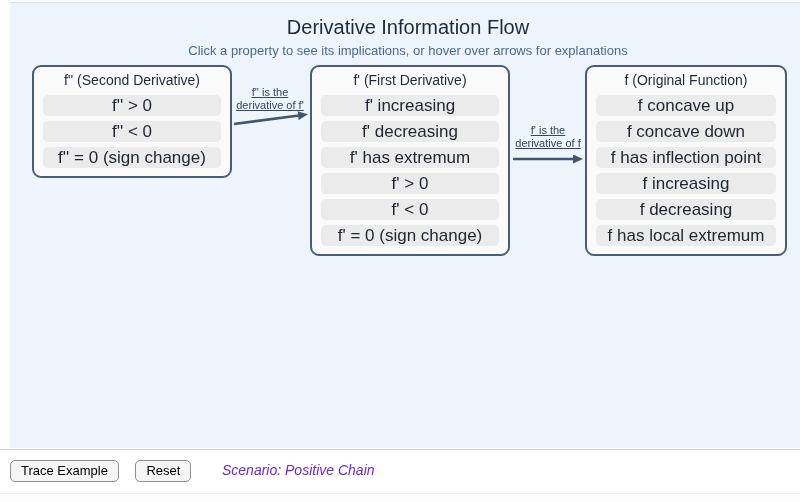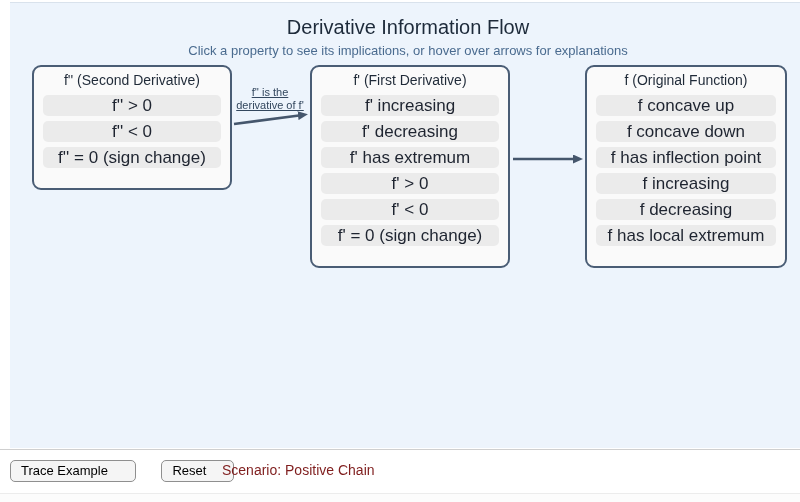--- a/index.html
+++ b/index.html
@@ -42,21 +42,21 @@
     text-align: center;
     font-size: 13px;
     color: #4a6b8f;
   }
   .box {
     position: absolute;
     background: #fafafa;
     border: 2px solid #4a5d75;
     border-radius: 9px;
     box-sizing: border-box;
-    padding: 3px 9px 20px 9px;
+    padding: 3px 9px 8px 9px;
   }
   .box-1 { left: 22px;  top: 62px; width: 200px; }
   .box-2 { left: 300px; top: 62px; width: 200px; }
   .box-3 { left: 575px; top: 62px; width: 202px; }
   .box-header {
     text-align: center;
     font-size: 14px;
     color: #1f2a38;
     line-height: 20px;
     height: 20px;
@@ -109,30 +109,31 @@
     left: 10px;
     top: 10px;
   }
   .btn {
     font-family: "Liberation Sans", sans-serif;
     font-size: 13px;
     color: #000000;
     background: #f5f5f5;
     border: 1px solid #8f8f8f;
     border-radius: 5px;
-    padding: 2px 27px 3px 10px;
-    margin-right: 21px;
+    padding: 2px 10px 3px 10px;
+    margin-right: 12px;
     cursor: pointer;
   }
   .scenario {
     position: absolute;
     left: 222px;
     top: 462px;
     font-size: 14px;
-    color: #7f1d1d;
+    color: #6d28d9;
+    font-style: italic;
   }
   .footer-bottom-strip {
     position: absolute;
     left: 0;
     top: 493px;
     width: 800px;
     height: 9px;
     background: #fcfcfc;
     border-top: 1px solid #ececec;
   }
@@ -153,20 +154,24 @@
         </marker>
       </defs>
       <line x1="224" y1="121" x2="289" y2="112.5" stroke="#45566c" stroke-width="2.5" marker-end="url(#ah)"></line>
       <line x1="503" y1="156" x2="564" y2="156" stroke="#45566c" stroke-width="2.5" marker-end="url(#ah)"></line>
     </svg>
 
     <div class="arrow-label label-1">
       <span>f'' is the</span>
       <span>derivative of f'</span>
     </div>
+    <div class="arrow-label label-2">
+      <span>f' is the</span>
+      <span>derivative of f</span>
+    </div>
 
     <div class="box box-1">
       <div class="box-header">f'' (Second Derivative)</div>
       <div class="box-item">f'' &gt; 0</div>
       <div class="box-item">f'' &lt; 0</div>
       <div class="box-item">f'' = 0 (sign change)</div>
     </div>
 
     <div class="box box-2">
       <div class="box-header">f' (First Derivative)</div>

